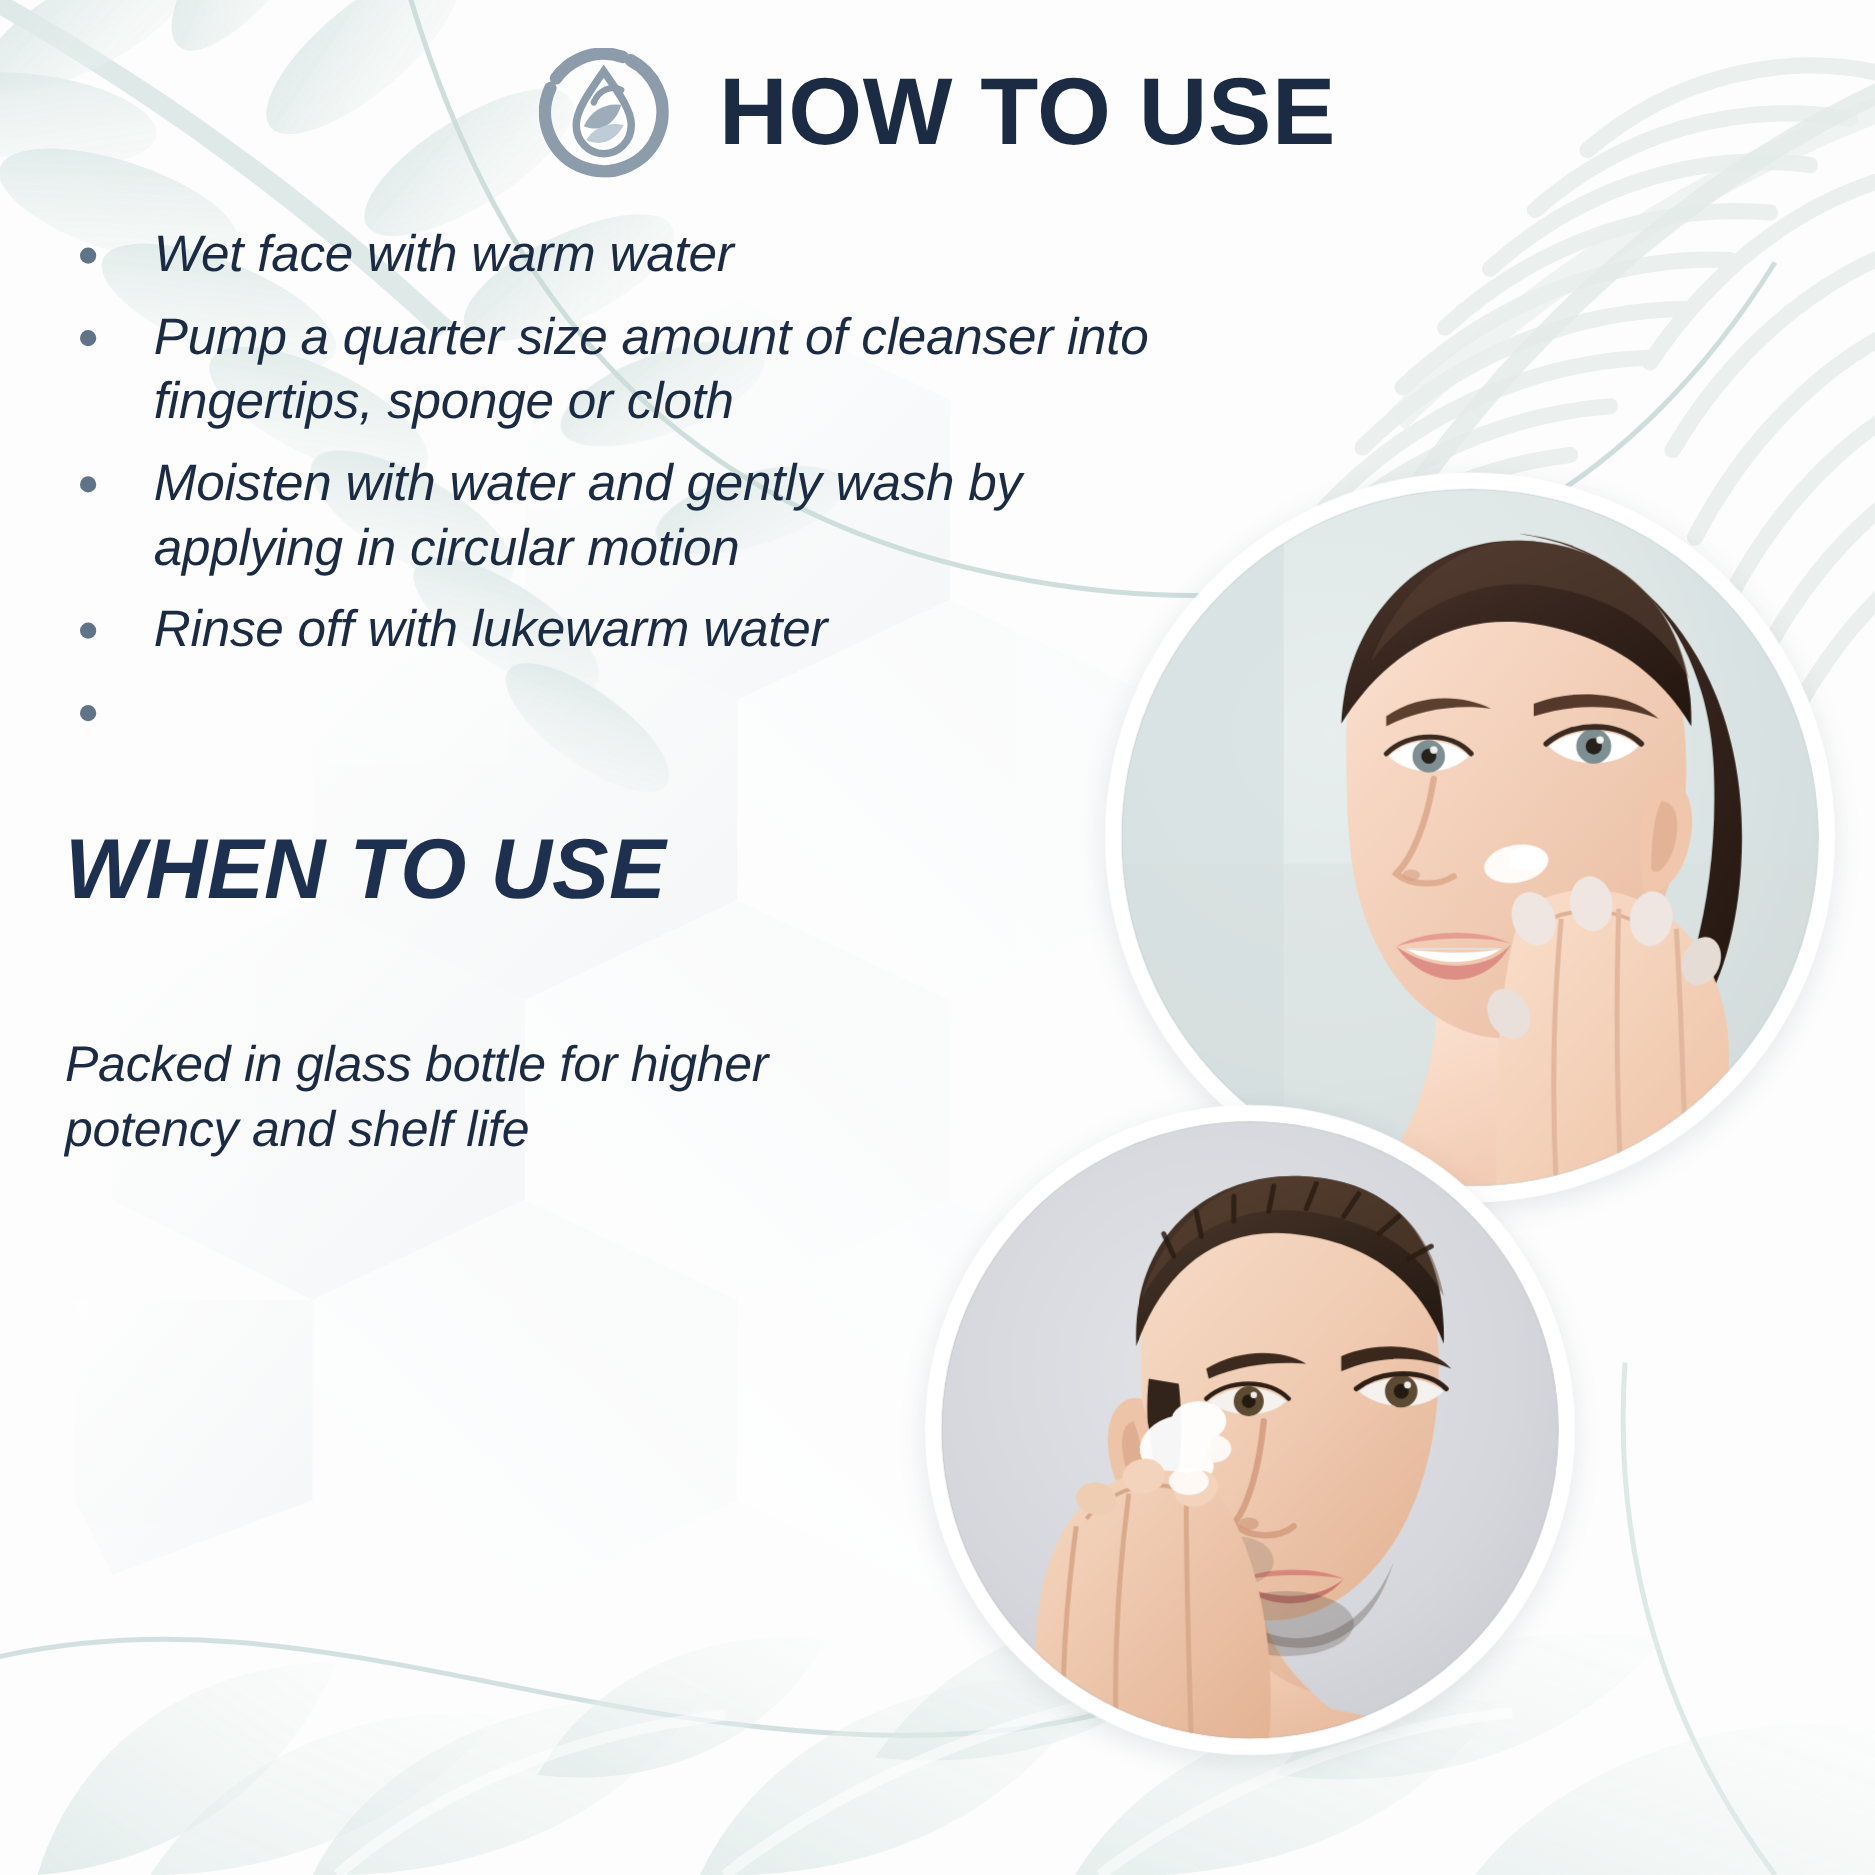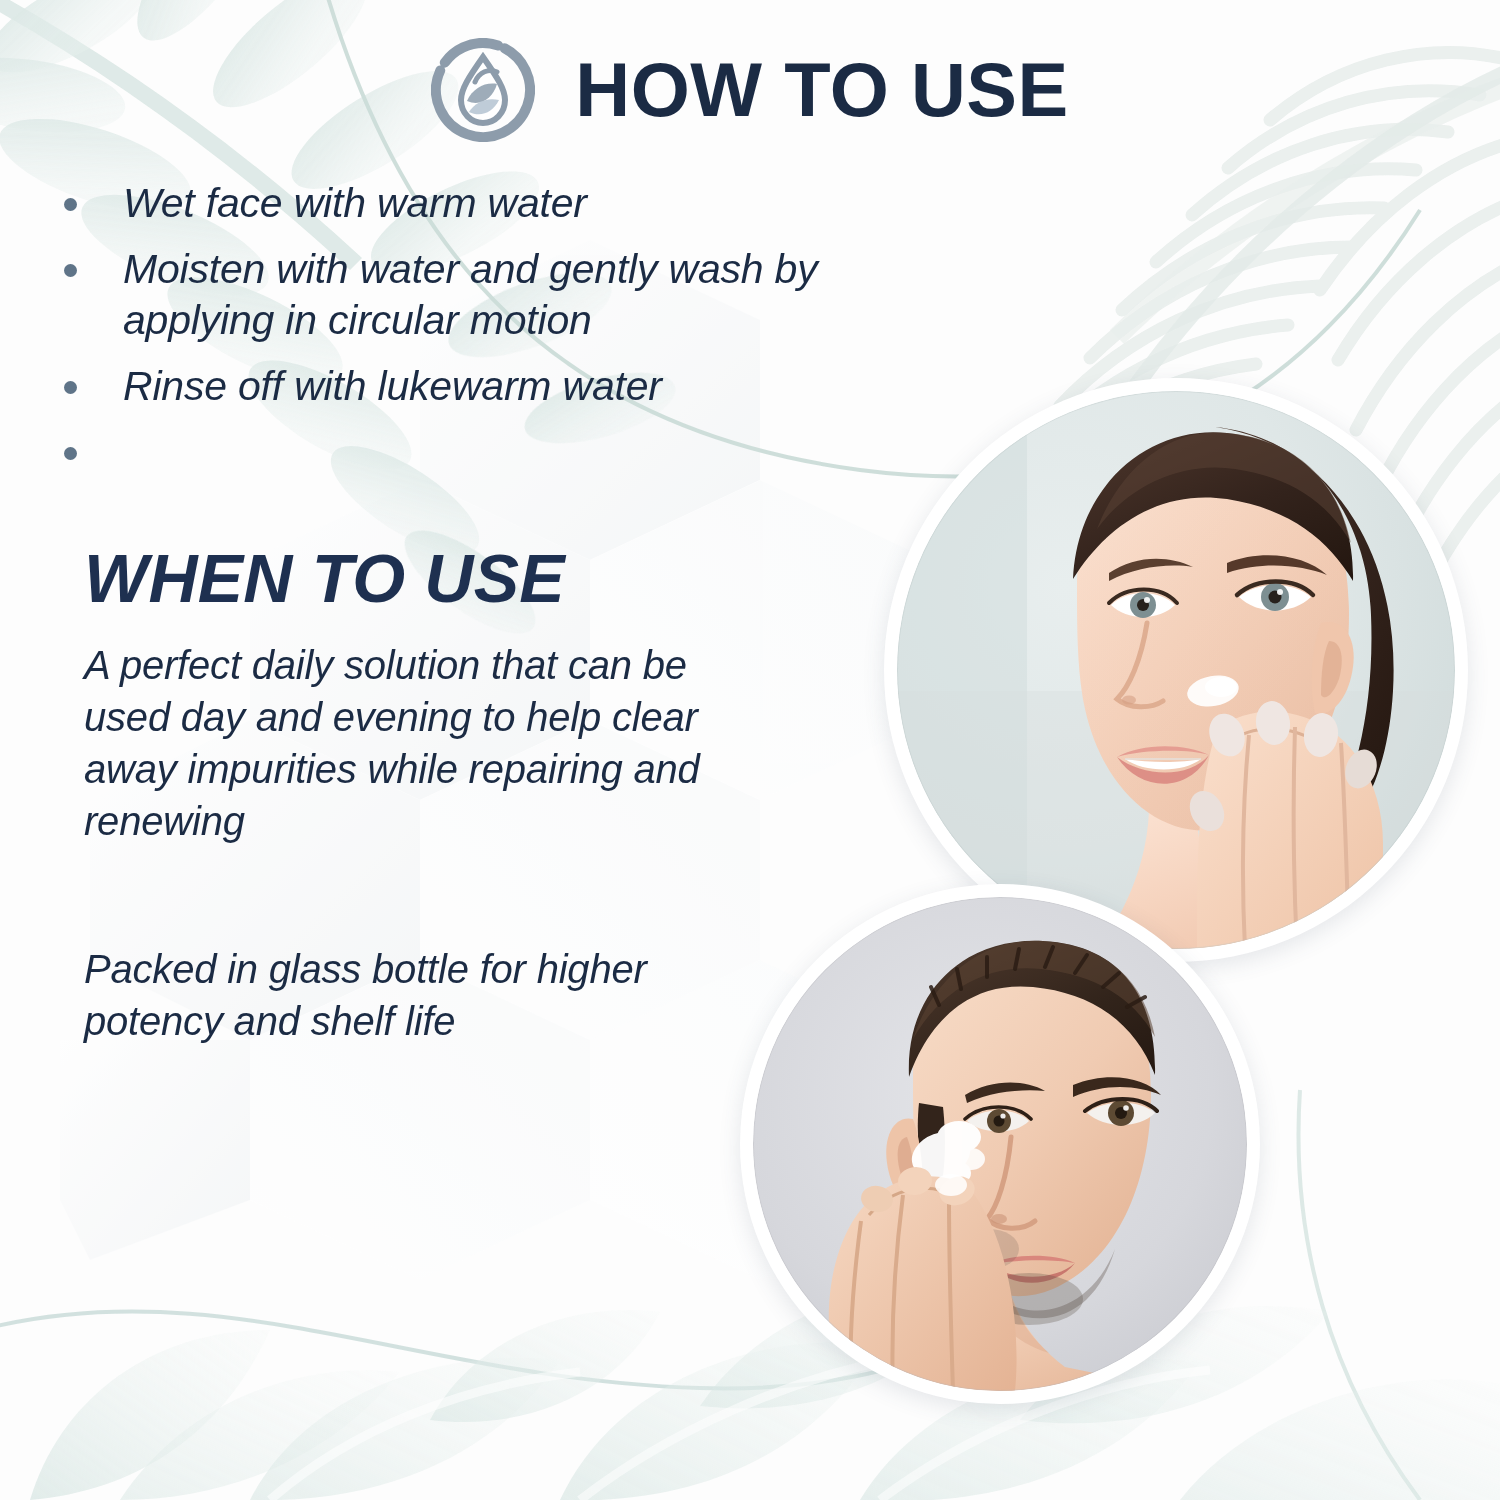--- a/index.html
+++ b/index.html
@@ -74,21 +74,21 @@
     margin-left:12px;
   }
   .step-text {
     font-size:41px;
     line-height:1.26;
     color:#1b2b44;
     font-weight:300;
     letter-spacing:-0.2px;
   }
 
-  .section { margin-top:0;margin-left:32px; }
+  .section { margin-top:0; }
   .section-heading {
     font-size:68px;
     font-weight:bold;
     color:#1e3050;
     line-height:1.02;
     letter-spacing:0.2px;
     margin-bottom:26px;
   }
   .section-body {
     font-size:40px;
@@ -263,34 +263,37 @@
 
   <div class="content">
 
     <ul class="steps">
       <li class="step">
         <span class="step-bullet"></span>
         <span class="step-text">Wet face with warm water</span>
       </li>
       <li class="step">
         <span class="step-bullet"></span>
+        <span class="step-text">Pump a quarter size amount of cleanser into fingertips, sponge or cloth</span>
+      </li>
+      <li class="step">
+        <span class="step-bullet"></span>
         <span class="step-text">Moisten with water and gently wash by applying in circular motion</span>
       </li>
       <li class="step">
         <span class="step-bullet"></span>
         <span class="step-text">Rinse off with lukewarm water</span>
       </li>
       <li class="step">
         <span class="step-bullet"></span>
       </li>
     </ul>
 
     <div class="section" id="when-to-use">
       <div class="section-heading">WHEN TO USE</div>
-      <div class="section-body" style="max-width:640px;">A perfect daily solution that can be used day and evening to help clear away impurities while repairing and renewing</div>
     </div>
 
     <div class="section" id="potency-protection">
       <div class="section-body" style="max-width:600px;">Packed in glass bottle for higher potency and shelf life</div>
     </div>
 
   </div>
 
   <div class="photo-circle" id="photo-woman">
     <div class="photo-inner">

